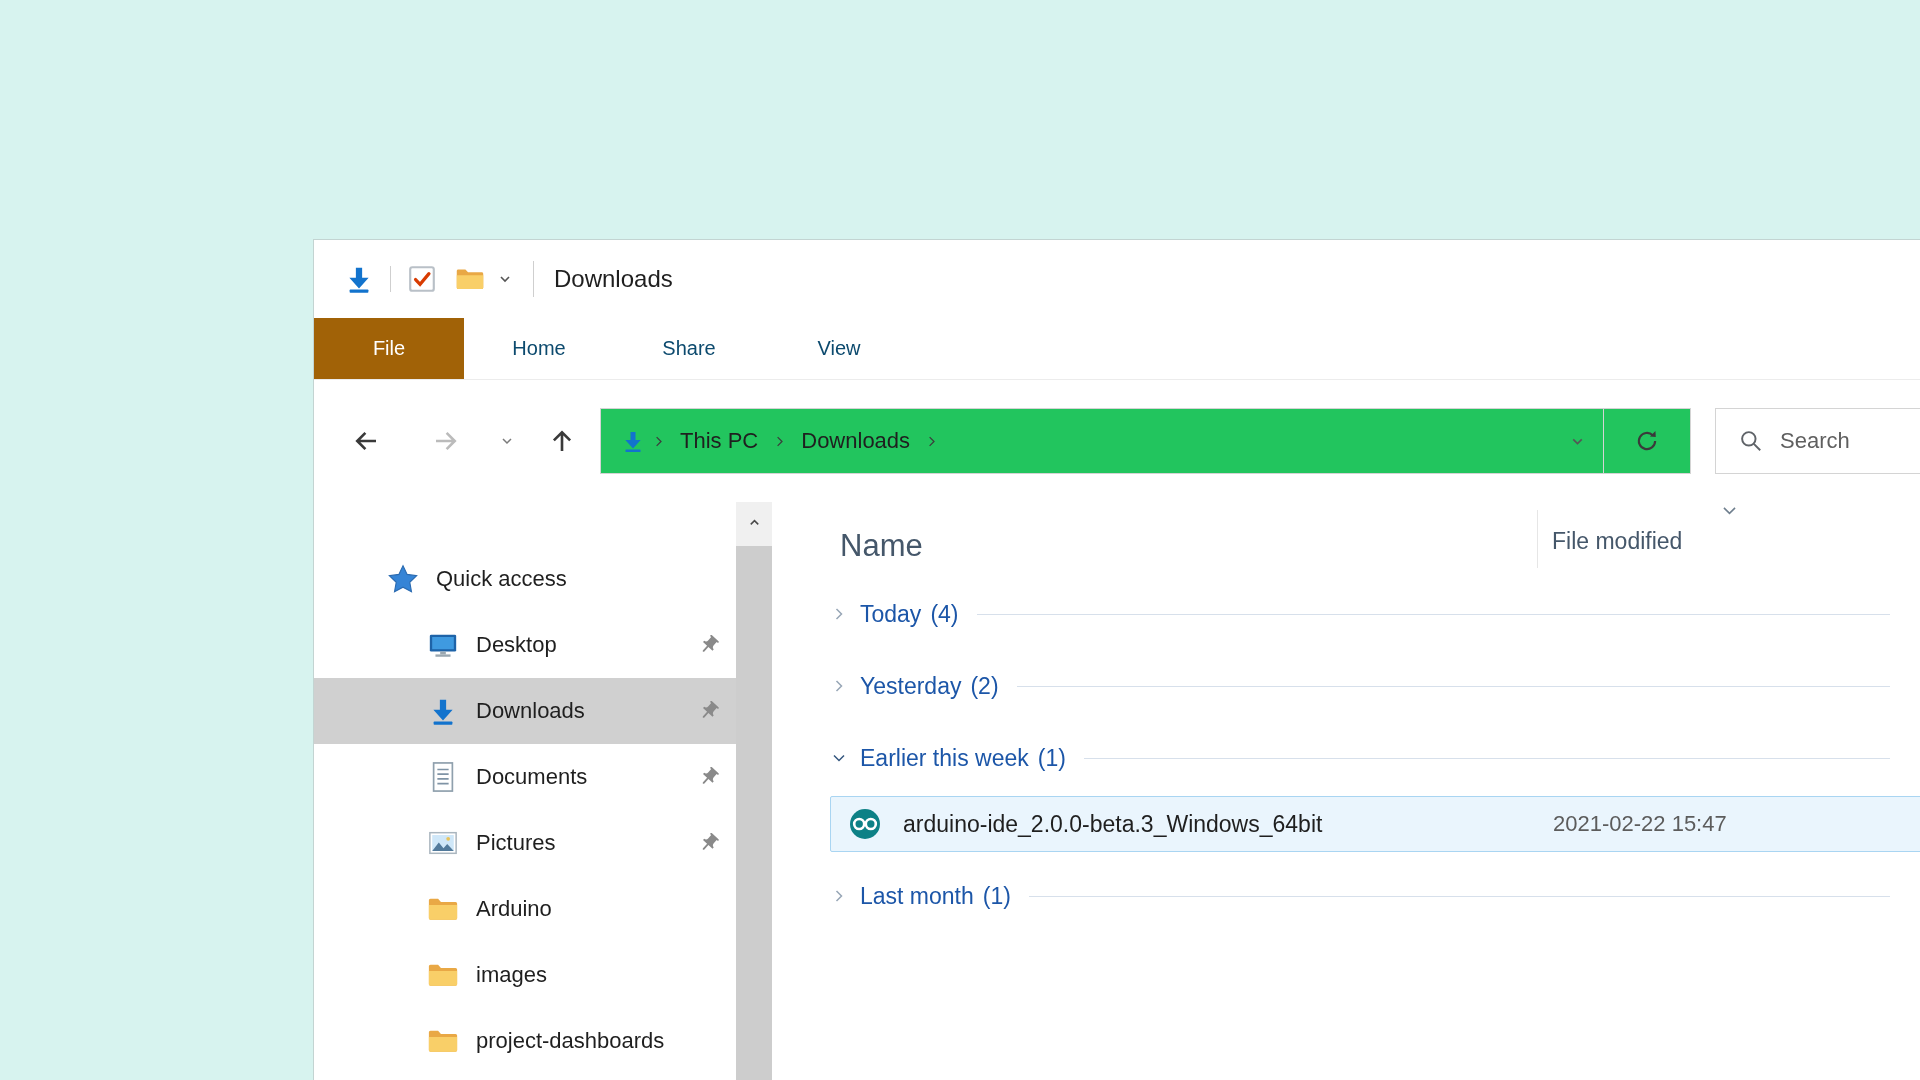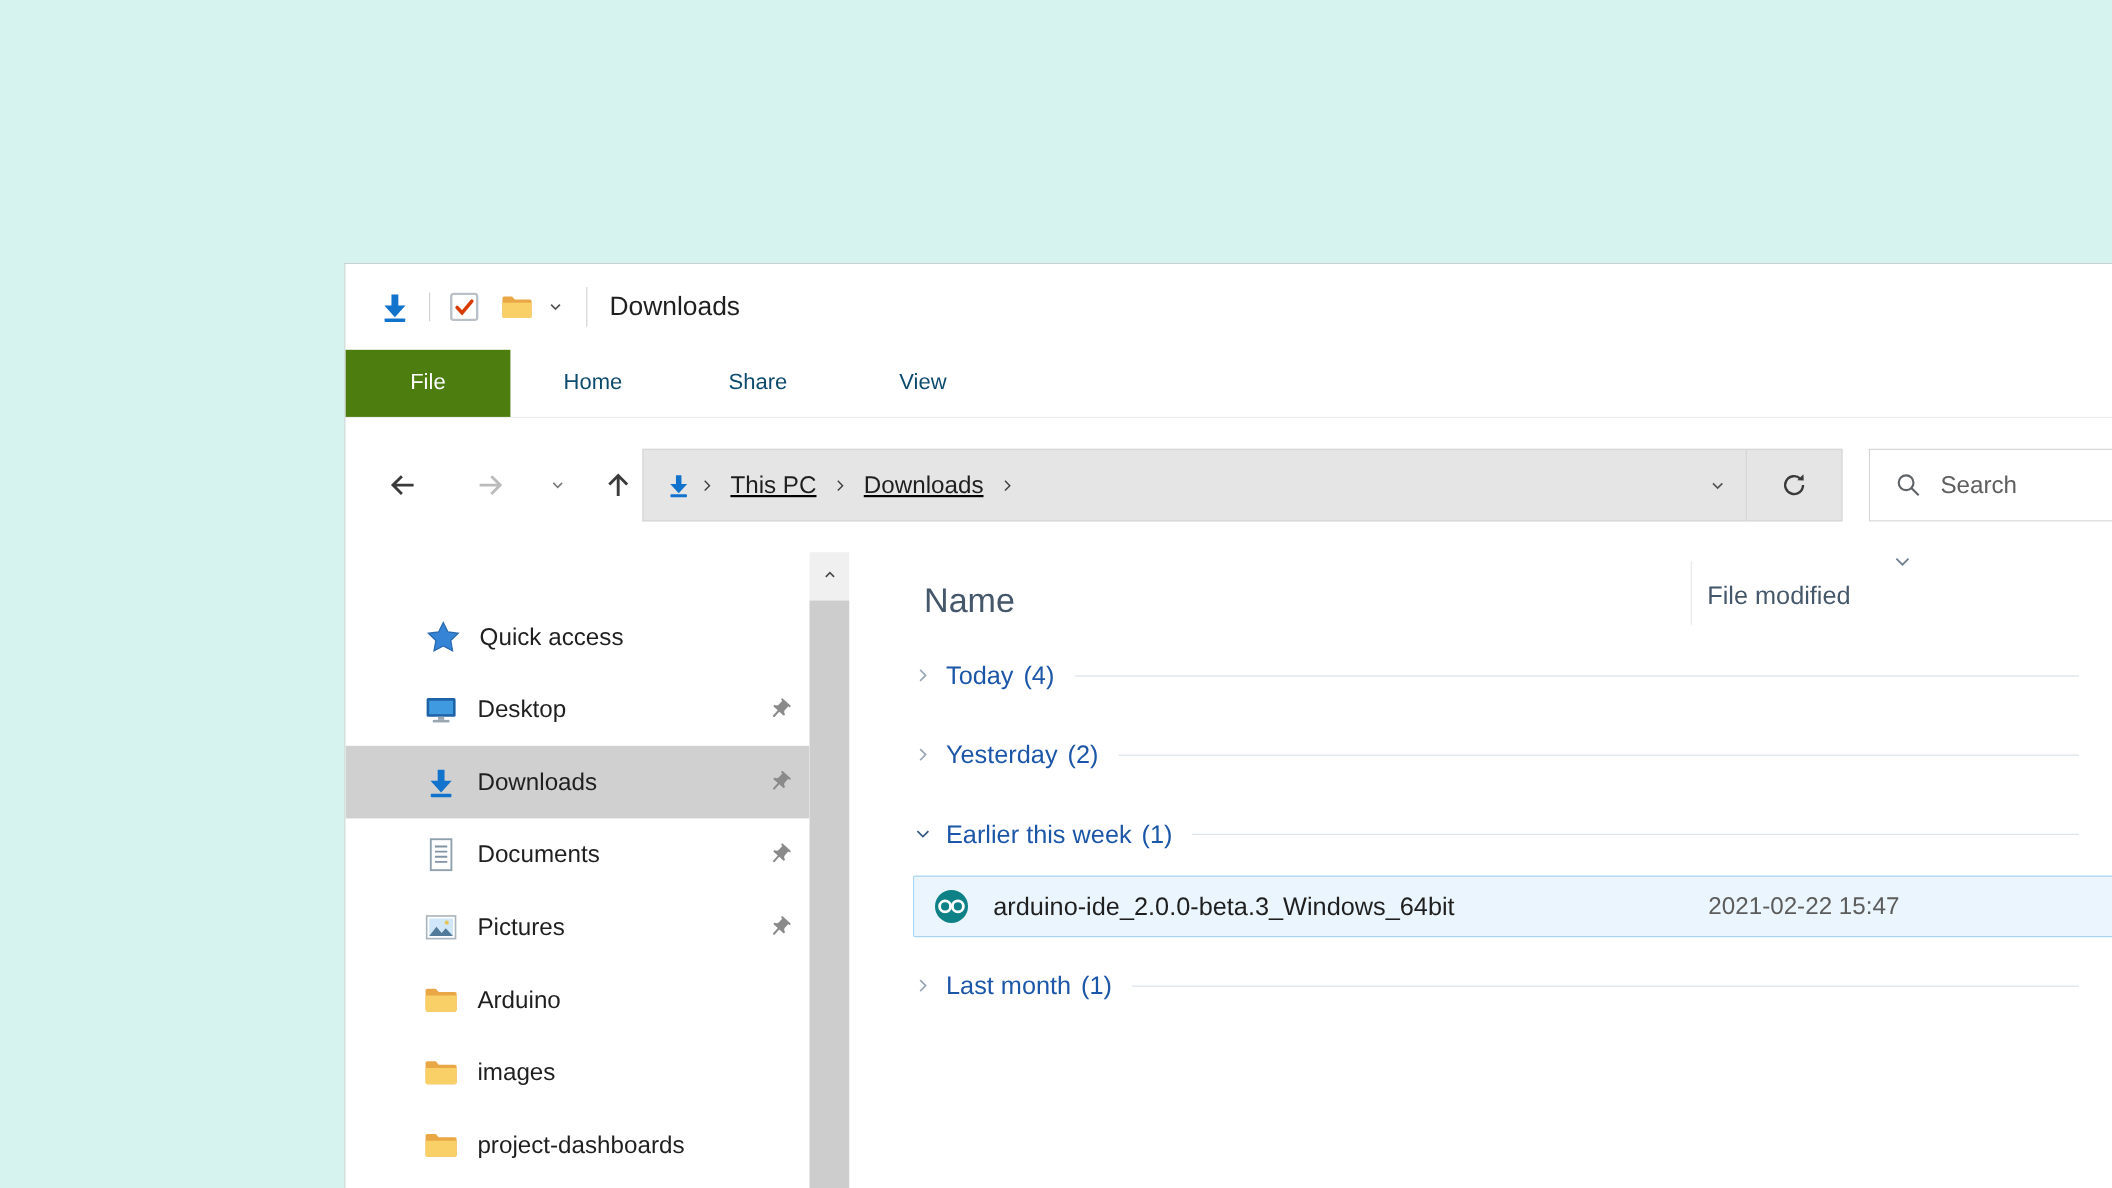--- a/index.html
+++ b/index.html
@@ -14,52 +14,52 @@
   .qat-icon { display:flex; align-items:center; justify-content:center; }
   .qat-sep { width:1px; height:26px; background:#cfcfcf; margin:0 16px; }
   .qat-sep.tall { height:36px; margin:0 20px; }
   .qat-gap { width:18px; }
   .win-title { font-size:24px; color:#1f1f1f; }
 
   
   .tabs { height:62px; display:flex; border-bottom:1px solid #ececec; }
   .tab { width:150px; display:flex; align-items:center; justify-content:center;
          font-size:20px; color:#0c4a6e; cursor:default; }
-  .tab.active { background:#4d7c0f; color:#fff; }
+  .tab.active { background:#a16207; color:#fff; }
 
   
   .navbar { height:122px; display:flex; align-items:center; padding-left:30px; }
   .nav-btn { width:44px; height:44px; display:flex; align-items:center; justify-content:center; flex-shrink:0; }
   .nav-btn.fwd { margin-left:36px; }
   .nav-btn.dd  { margin-left:24px; width:30px; }
   .nav-btn.up  { margin-left:18px; }
 
-  .addressbar { width:1091px; height:66px; border:1px solid #d4d4d4;
-                background:#e5e5e5; display:flex; align-items:center; flex-shrink:0;text-decoration:underline; }
+  .addressbar { margin-left:16px; width:1091px; height:66px; border:1px solid #d4d4d4;
+                background:#22c55e; display:flex; align-items:center; flex-shrink:0; }
   .addr-icon { margin-left:20px; display:flex; }
   .crumb-chev { margin:0 6px; display:flex; }
   .crumb { font-size:22px; color:#1f1f1f; padding:0 8px; white-space:nowrap; }
   .addr-right { margin-left:auto; display:flex; align-items:center; height:100%; }
   .addr-dd { width:52px; height:100%; display:flex; align-items:center; justify-content:center; }
   .addr-vsep { width:1px; height:100%; background:#d4d4d4; }
   .refresh-btn { width:86px; height:100%; display:flex; align-items:center; justify-content:center; }
 
   .searchbox { margin-left:24px; width:400px; height:66px; border:1px solid #d4d4d4; background:#fff;
                display:flex; align-items:center; padding-left:22px; gap:16px; flex-shrink:0; }
   .searchbox input { border:none; outline:none; font-size:22px; color:#5f5f5f; width:280px;
                      font-family:"Liberation Sans", sans-serif; background:transparent; }
   .searchbox input::placeholder { color:#5f5f5f; opacity:1; }
 
   
   .content { position:absolute; top:262px; bottom:0; left:0; right:0; display:flex; }
 
   .sidebar { width:422px; padding-top:44px; flex-shrink:0; overflow:hidden; }
   .side-row { height:66px; display:flex; align-items:center; font-size:22px; color:#1f1f1f; white-space:nowrap; }
   .side-row.root  { padding-left:72px; }
-  .side-row.child { padding-left:70px;text-align:center; }
+  .side-row.child { padding-left:112px;text-align:center; }
   .side-row.selected { background:#d0d0d0; }
   .side-row .s-icon { width:34px; height:34px; margin-right:16px; flex-shrink:0;
                       display:flex; align-items:center; justify-content:center; }
   .pin { margin-left:auto; margin-right:16px; display:flex; flex-shrink:0; }
 
   .scrollbar { width:36px; background:#f0f0f0; position:relative; flex-shrink:0; }
   .sb-btn { height:40px; display:flex; align-items:center; justify-content:center; }
   .sb-thumb { position:absolute; left:0; right:0; top:44px; bottom:0; background:#cdcdcd; }
 
   .main { flex:1; padding-left:50px; position:relative; overflow:hidden; }

